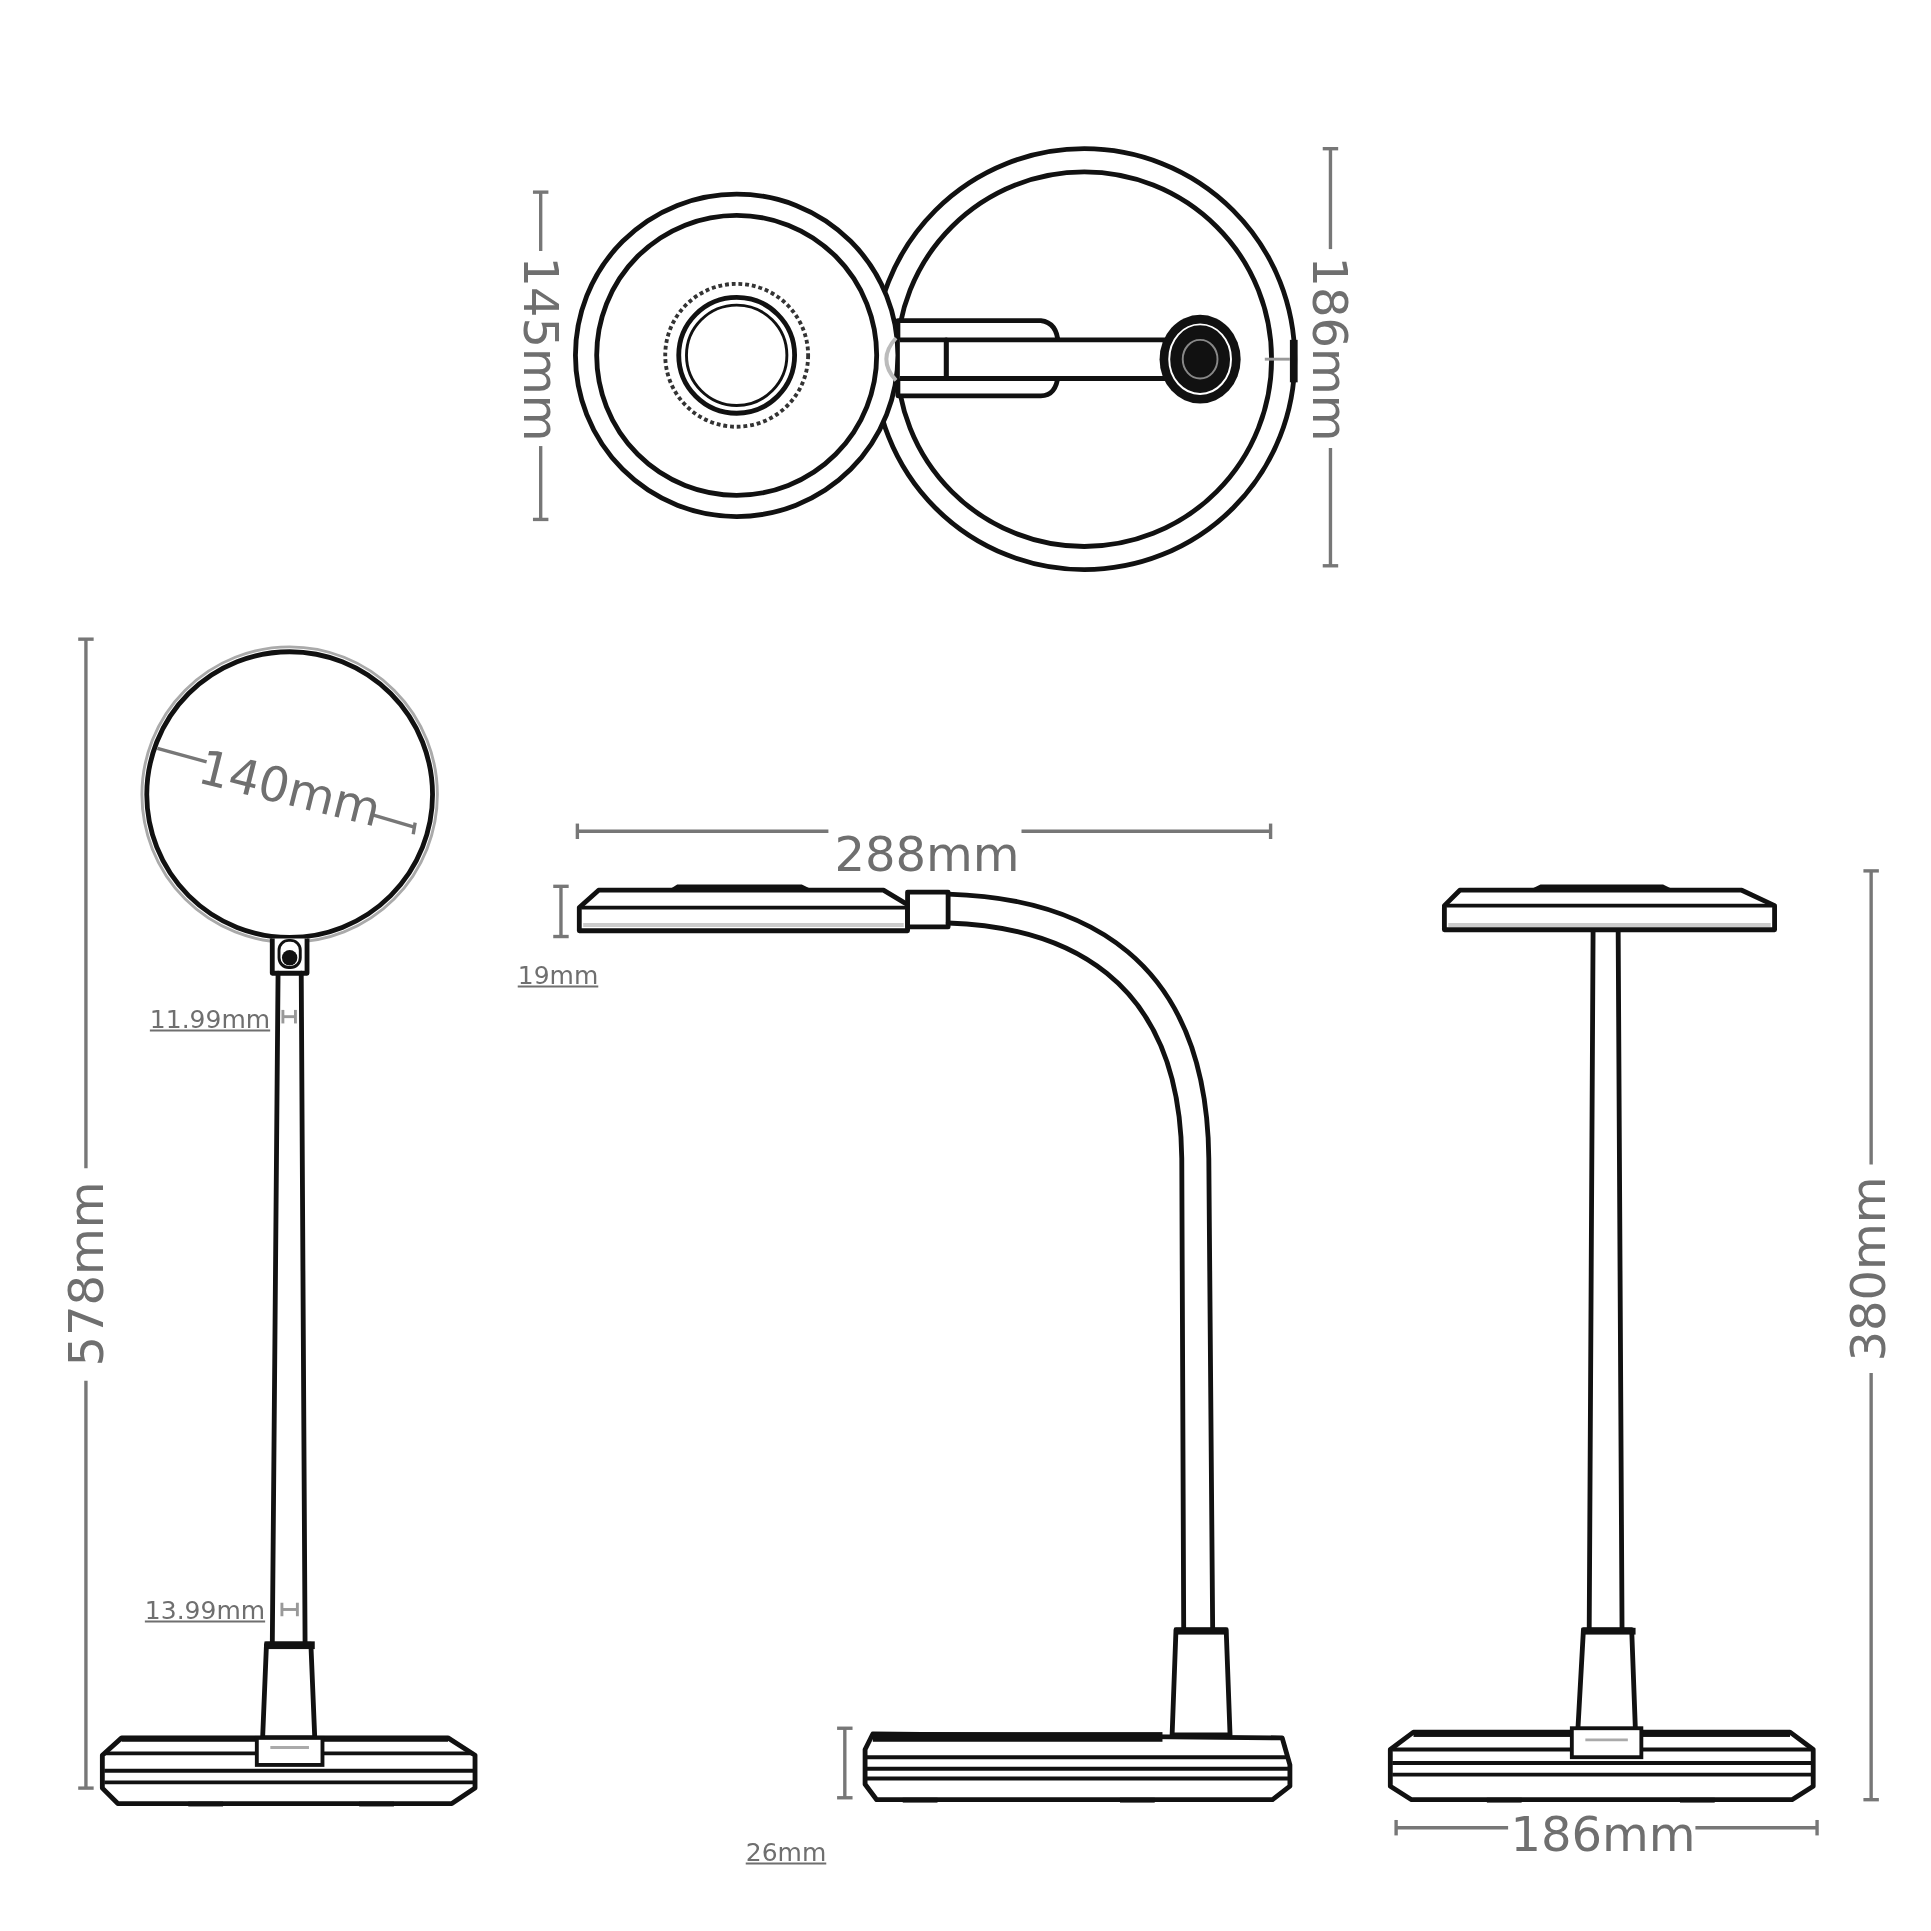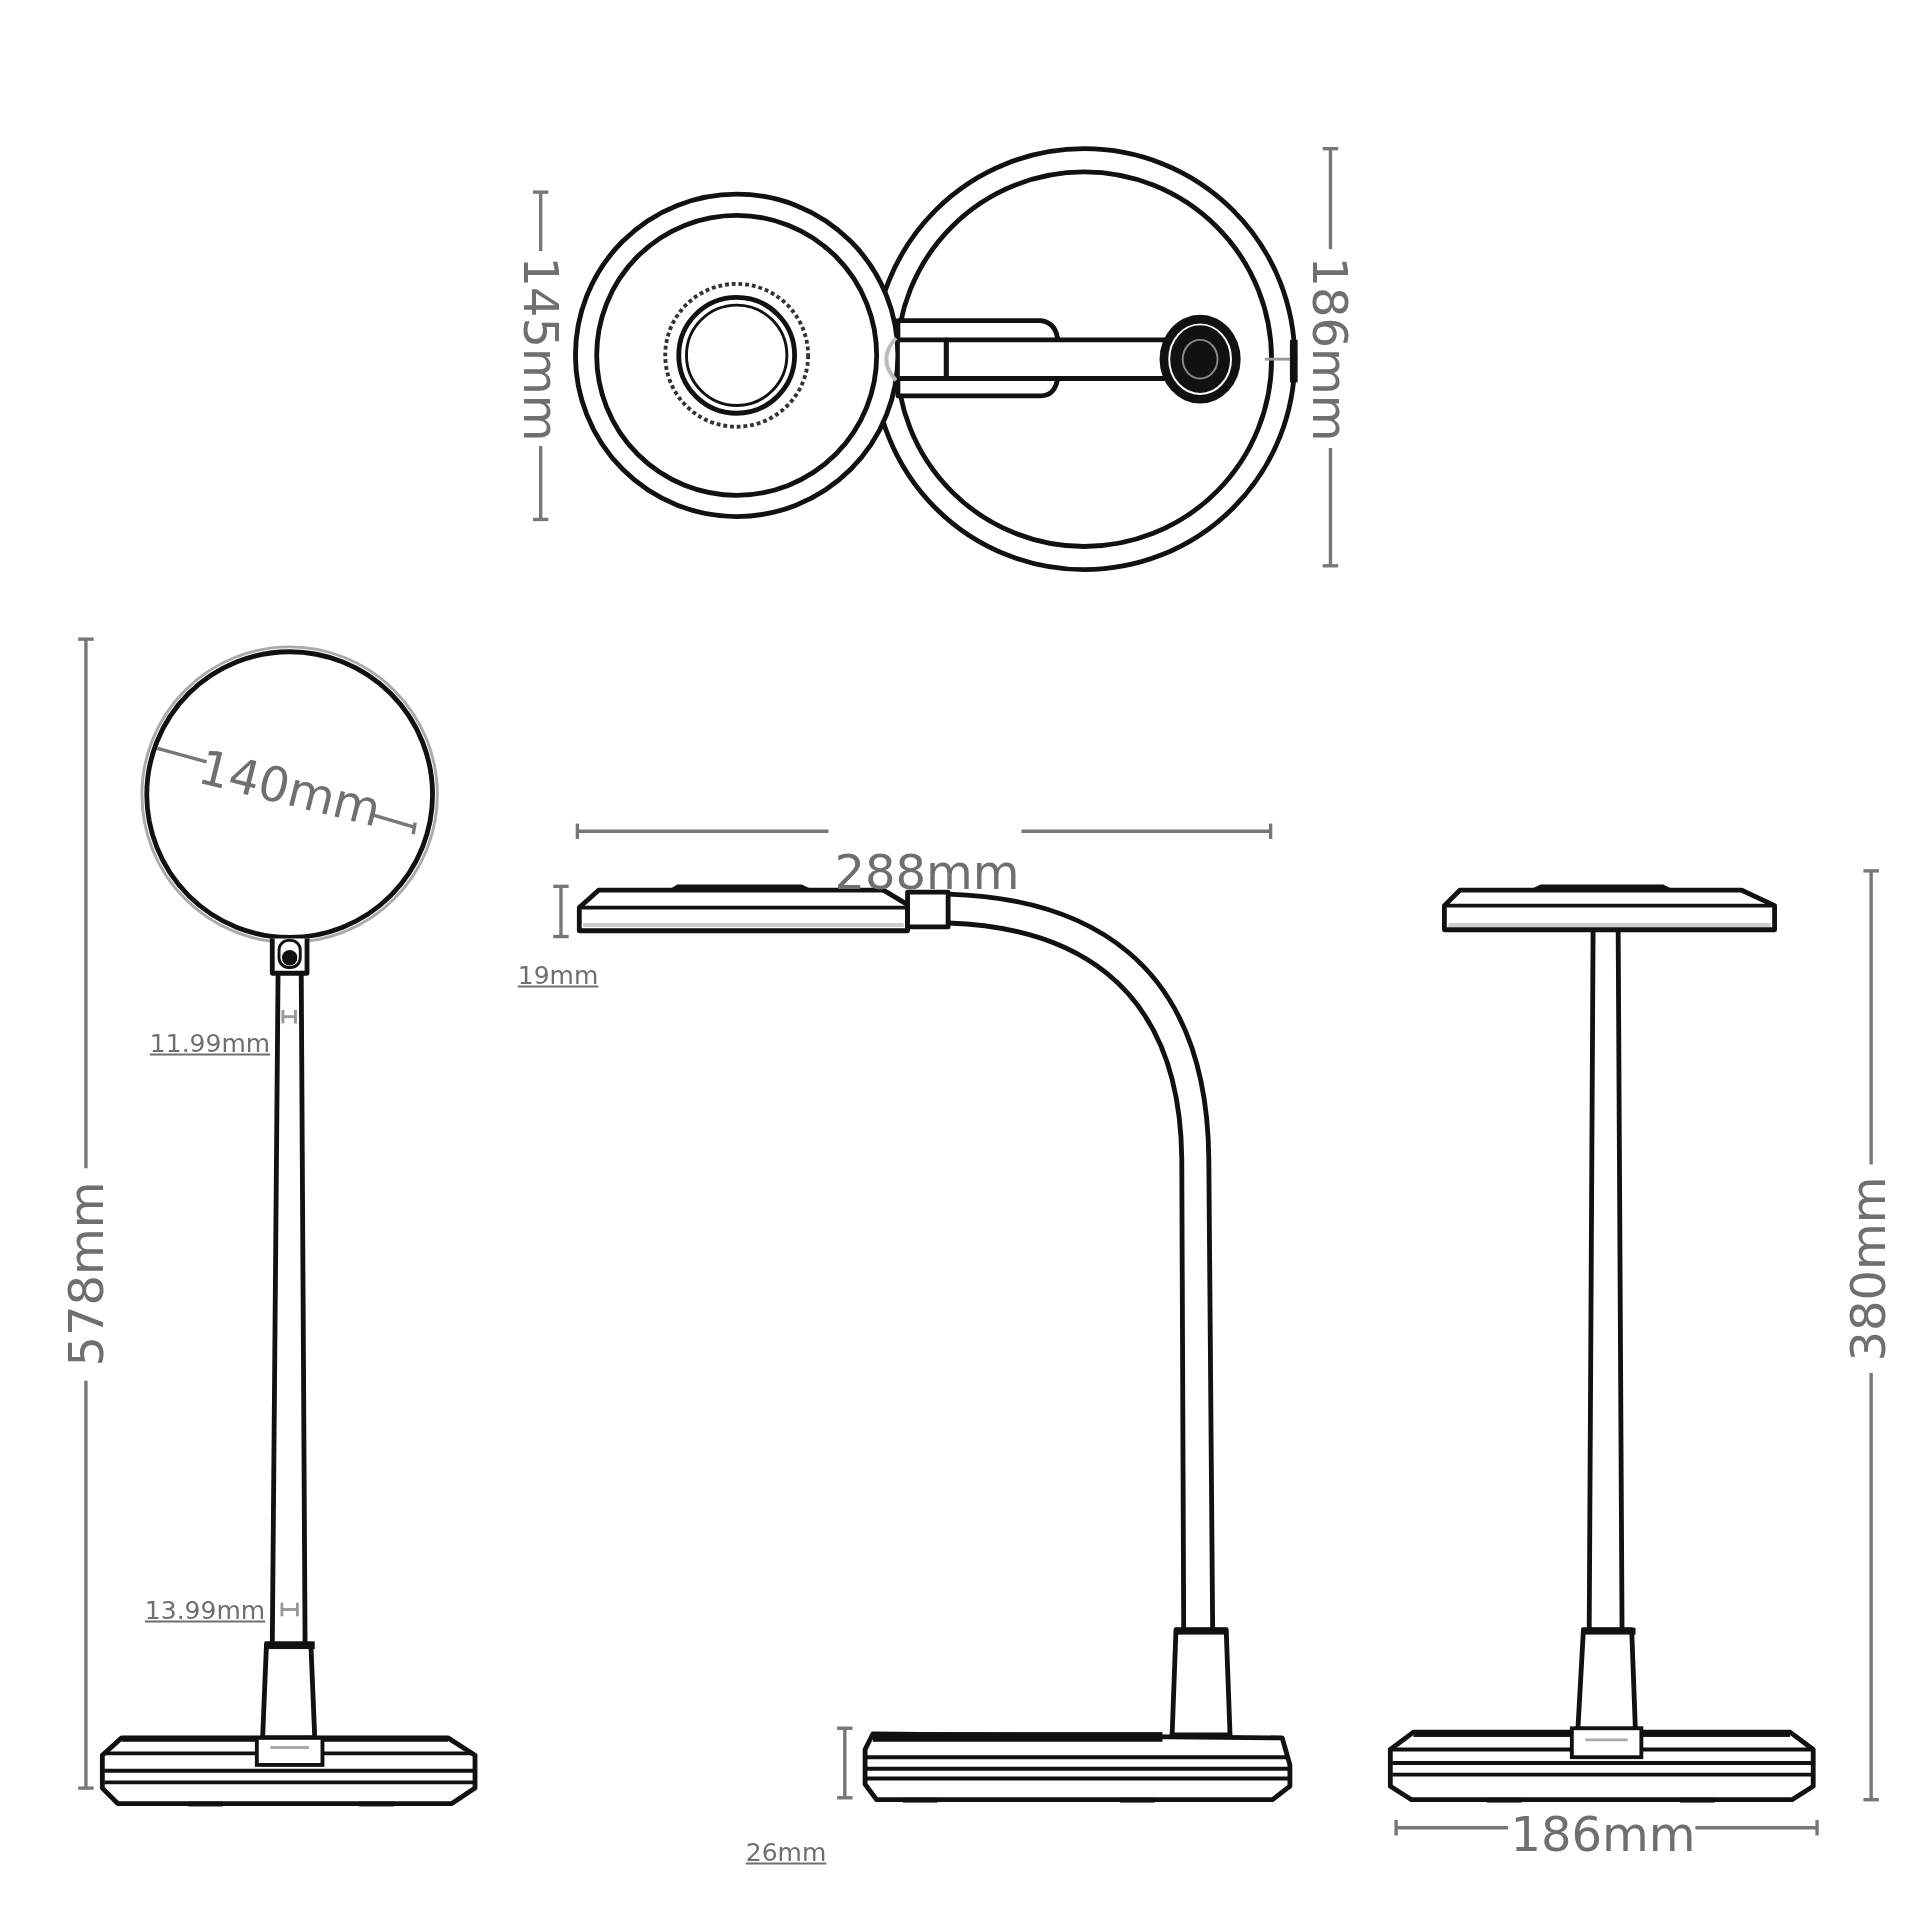--- a/index.html
+++ b/index.html
@@ -173,23 +173,23 @@
     <line class="dim" x1="1756" y1="1893" x2="1882" y2="1893"></line>
     <line class="dim" x1="1446" y1="1885" x2="1446" y2="1901"></line>
     <line class="dim" x1="1882" y1="1885" x2="1882" y2="1901"></line>
   </g>
 </svg>
 
 <div class="dim-label big rot-cw" style="left:541px; top:349px;">145mm</div>
 <div class="dim-label big rot-cw" style="left:1330px; top:349px;">186mm</div>
 
 <div class="dim-label big rot-diag" style="left:290px; top:788px;">140mm</div>
-<div class="dim-label small center" style="left:210px; top:1019px;margin-top:24px;">11.99mm</div>
+<div class="dim-label small center" style="left:210px; top:1019px;">11.99mm</div>
 <div class="dim-label small center" style="left:205px; top:1610px;text-align:right;">13.99mm</div>
 <div class="dim-label big rot-ccw" style="left:86px; top:1274px;">578mm</div>
 
-<div class="dim-label big center" style="left:927px; top:872px;">288mm</div>
+<div class="dim-label big center" style="left:927px; top:854px;">288mm</div>
 <div class="dim-label small center" style="left:558px; top:975px;">19mm</div>
 <div class="dim-label small center" style="left:786px; top:1852px;">26mm</div>
 
 <div class="dim-label big rot-ccw" style="left:1868px; top:1269px;">380mm</div>
 <div class="dim-label big center" style="left:1603px; top:1834px;">186mm</div>
 
 
 </body></html>

